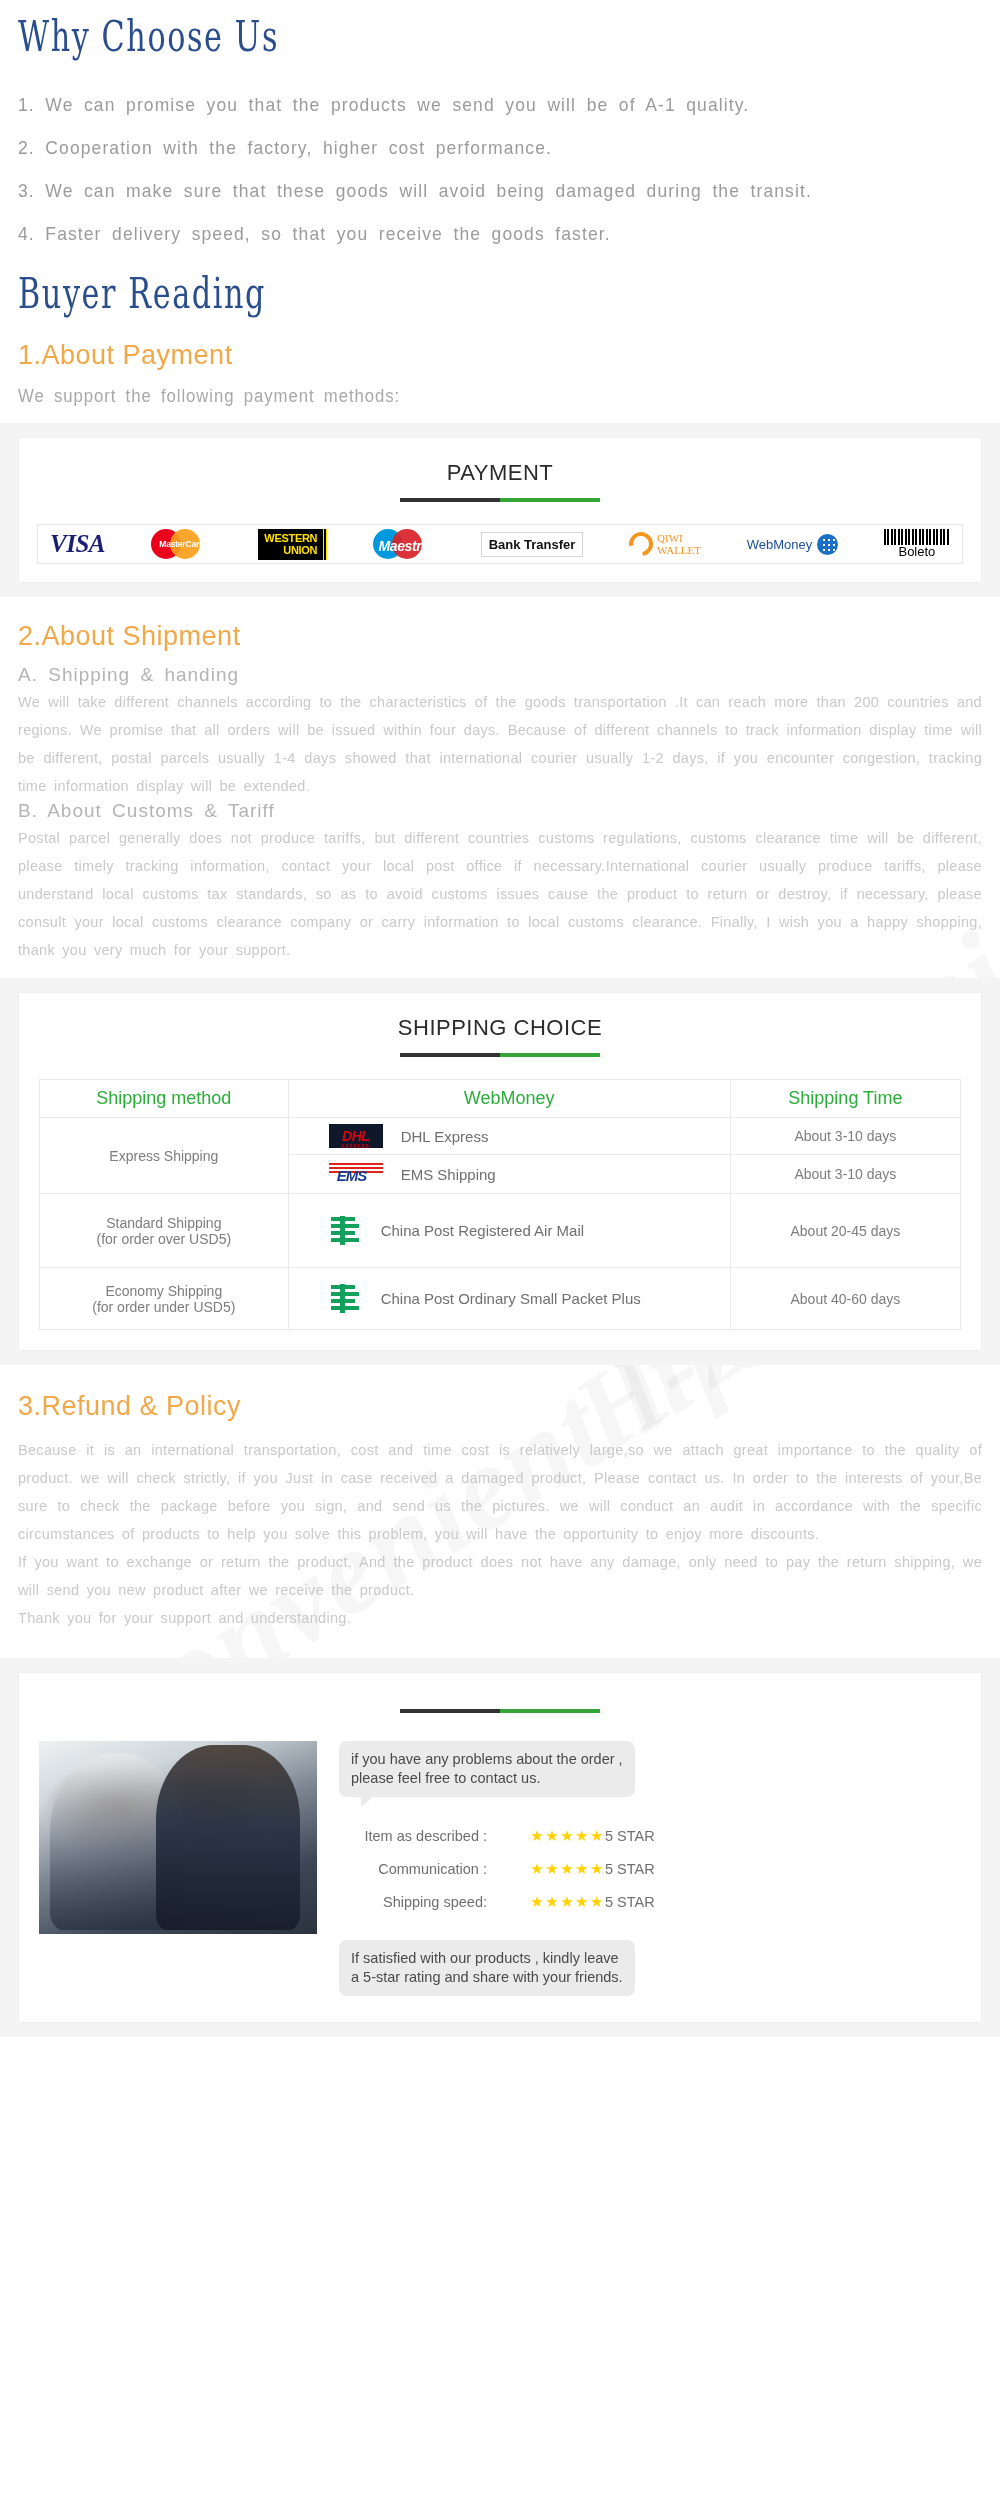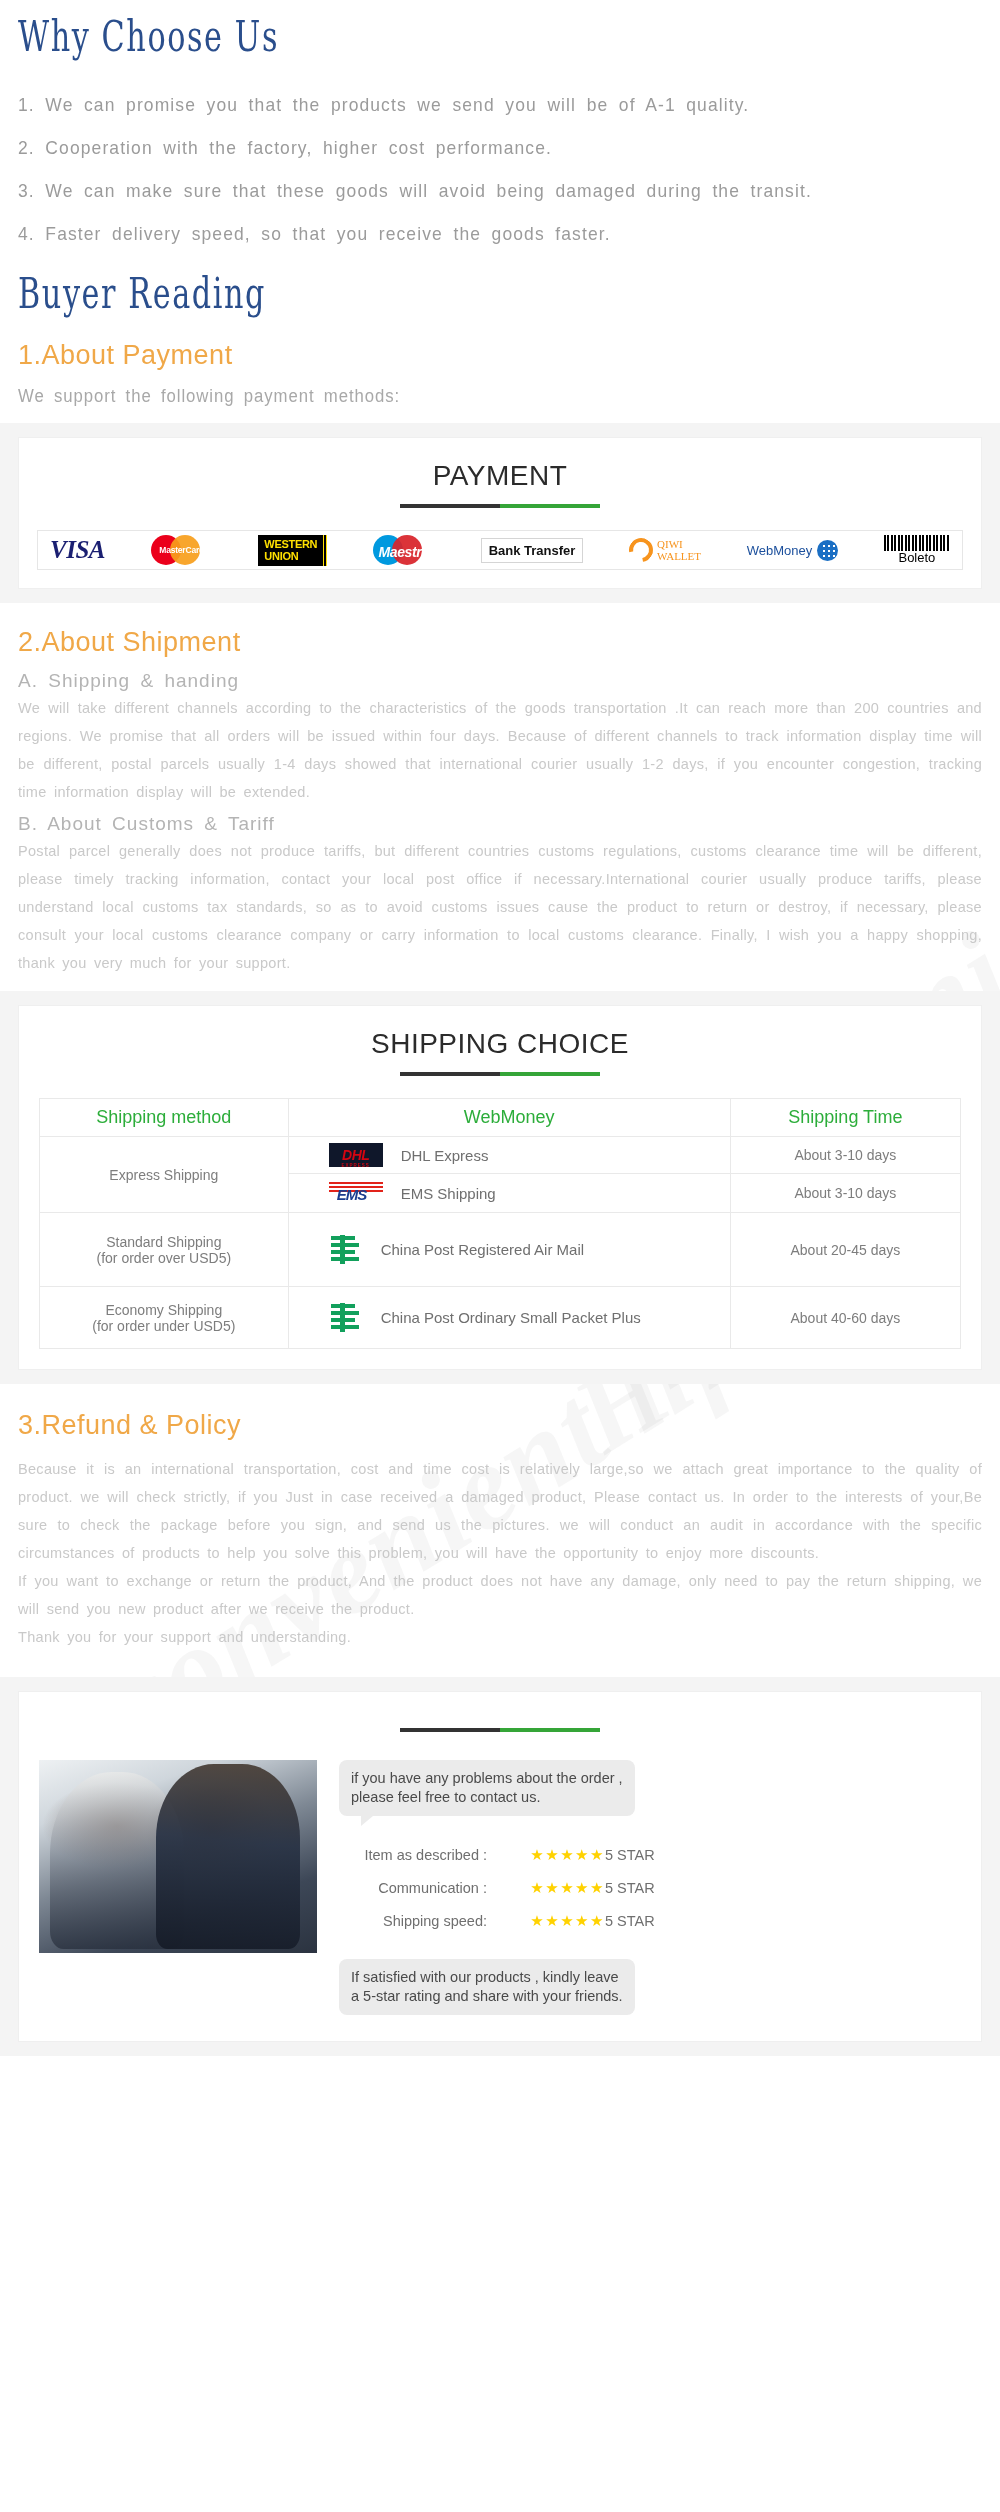--- a/index.html
+++ b/index.html
@@ -90,36 +90,36 @@
     line-height: 28px;
     text-align: justify;
     word-spacing: 3px;
     letter-spacing: 0.3px;
   }
   .sub-head {
     color: #b4b4b4;
     font-size: 19px;
     letter-spacing: 1px;
     word-spacing: 4px;
-    margin-top: 7px;
+    margin-top: 0;
     margin-bottom: 2px;
   }
 
   
   .panel-wrap {
     background: #f4f4f4;
     padding: 14px 18px;
   }
   .panel {
     background: #ffffff;
     border: 1px solid #efefef;
   }
   .panel-title {
     text-align: center;
-    font-size: 28px;
+    font-size: 22px;
     color: #2b2b2b;
     font-weight: 400;
     letter-spacing: 0.5px;
     font-family: "Liberation Sans", sans-serif;
   }
   .rule {
     width: 200px;
     height: 4px;
     margin: 12px auto 0;
     display: flex;
@@ -151,21 +151,21 @@
   .mc .c { position: absolute; top: 0; width: 30px; height: 30px; border-radius: 50%; }
   .mc .red { left: 0; background: #eb001b; }
   .mc .yel { left: 19px; background: #f79e1b; opacity: .92; }
   .mc .lbl {
     position: absolute; left: 0; top: 10px; width: 62px; text-align: center;
     font-size: 8.5px; font-weight: 700; color: #fff;
     font-family: "Liberation Sans", sans-serif; letter-spacing: -0.2px; z-index: 3;
   }
   .wu {
     background: #000; color: #ffe000; font-weight: 700;
-    font-size: 11px; line-height: 12.5px; text-align: left;
+    font-size: 11px; line-height: 12.5px; text-align: right;
     padding: 3px 6px; font-family: "Liberation Sans", sans-serif;
     border-right: 4px double #ffe000; letter-spacing: -0.3px;
   }
   .maestro { position: relative; width: 62px; height: 30px; }
   .maestro .c { position: absolute; top: 0; width: 30px; height: 30px; border-radius: 50%; }
   .maestro .blue { left: 0; background: #0099df; }
   .maestro .red { left: 19px; background: #d8232a; opacity: .93; }
   .maestro .lbl {
     position: absolute; left: 0; top: 9px; width: 62px; text-align: center;
     font-size: 14px; font-weight: 700; color: #fff; font-style: italic;

